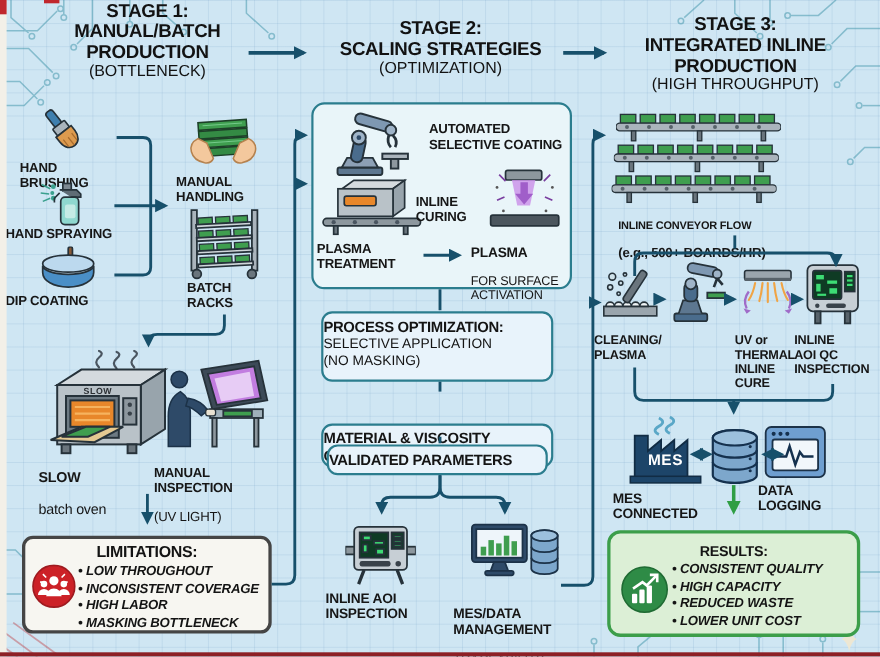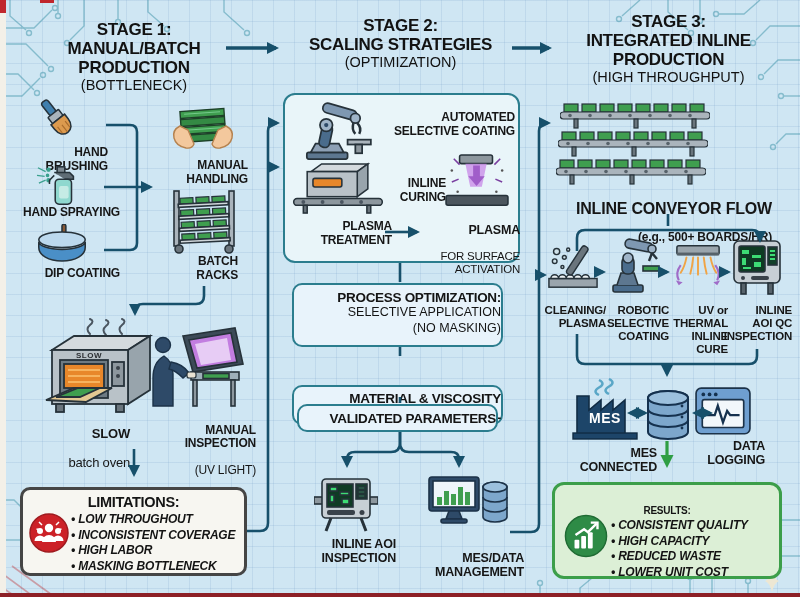--- a/index.html
+++ b/index.html
@@ -13,28 +13,28 @@
     background-size:21px 21px;
   }
   .abs{position:absolute;}
   svg{display:block;}
   .layer{position:absolute;left:0;top:0;width:800px;height:597px;pointer-events:none;}
   .z0{z-index:0}.z1{z-index:1}.z2{z-index:2}.z3{z-index:3}
 
   .stage-title{text-align:center;font-weight:bold;font-size:17px;line-height:1.12;letter-spacing:-.3px;color:#121212;}
   .stage-sub{font-weight:normal;font-size:14.5px;letter-spacing:0;}
 
-  .lbl{font-weight:bold;font-size:12px;line-height:1.13;text-align:right;white-space:pre-line;letter-spacing:-.2px;color:#161616;}
+  .lbl{font-weight:bold;font-size:12px;line-height:1.13;text-align:left;white-space:pre-line;letter-spacing:-.2px;color:#161616;}
   .lbl .reg{font-weight:normal;}
   .lbl-sm{font-size:11.5px;}
   .lbl-md{font-size:12.5px;}
   .lbl-lg{font-size:13px;}
 
   .tealbox{position:absolute;background:#e9f5f9;border:2.5px solid #2b7d8e;border-radius:12px;box-sizing:border-box;}
-  .bluebox{position:absolute;background:#e8f3fb;border:2px solid #2b7d8e;border-radius:10px;box-sizing:border-box;text-align:right;}
+  .bluebox{position:absolute;background:#e8f3fb;border:2px solid #2b7d8e;border-radius:10px;box-sizing:border-box;text-align:left;}
 
   .limitbox{position:absolute;background:#f7f6f1;border:3px solid #454545;border-radius:10px;box-sizing:border-box;}
   .resultbox{position:absolute;background:#dcefd6;border:3px solid #3c9e4a;border-radius:12px;box-sizing:border-box;}
   .panel-title{font-weight:bold;font-size:14.5px;text-align:center;letter-spacing:-.3px;}
   ul.bullets{margin:2px 0 0 0;padding:0;list-style:none;font-style:italic;}
   ul.bullets li{font-weight:bold;font-size:12px;line-height:15.5px;letter-spacing:-.2px;white-space:nowrap;}
   ul.bullets li::before{content:"• ";}
 
   .ovl-txt{position:absolute;text-align:center;font-weight:bold;}
 </style>
@@ -105,21 +105,21 @@
         <path d="M0,572 L34,597"></path>
         <path d="M12,566 L52,595"></path>
     </g>
 
     <g fill="#efe8d2" opacity="0.95">
       <path d="M748,532 q4,20 14,24 q-10,4 -14,24 q-4,-20 -14,-24 q10,-4 14,-24"></path>
       <path d="M772,570 q2,9 7,11 q-5,2 -7,11 q-2,-9 -7,-11 q5,-2 7,-11"></path>
     </g>
   </svg>
 
-  <div class="abs z1 stage-title" style="left:28px;top:20px;width:212px;">
+  <div class="abs z1 stage-title" style="left:28px;top:0;width:212px;">
     <div>STAGE 1:</div>
     <div>MANUAL/BATCH</div>
     <div>PRODUCTION</div>
     <div class="stage-sub">(BOTTLENECK)</div>
   </div>
   <div class="abs z1 stage-title" style="left:283px;top:16px;width:235px;">
     <div>STAGE 2:</div>
     <div>SCALING STRATEGIES</div>
     <div class="stage-sub">(OPTIMIZATION)</div>
   </div>
@@ -521,21 +521,21 @@
             <circle cx="110" cy="13.5" r="1.8"></circle>
             <circle cx="130" cy="13.5" r="1.8"></circle>
           </g>
         <rect x="14" y="17" width="4" height="9" fill="#6a757d"></rect>
           <rect x="74" y="17" width="4" height="9" fill="#6a757d"></rect>
           <rect x="132" y="17" width="4" height="9" fill="#6a757d"></rect>
       </g>
     </svg>
   </div>
   <div class="abs z1 lbl" style="left:562px;top:186px;width:210px;">
-    <div style="font-size:16px;">INLINE CONVEYOR FLOW</div>
+    <div style="font-size:10px;">INLINE CONVEYOR FLOW</div>
     <div style="font-size:12px;font-weight:600;">(e.g., 500+ BOARDS/HR)</div>
   </div>
 
   <div class="abs z1" style="left:547px;top:241px;">
     <svg width="52" height="50" viewBox="0 0 54 50">
       <g stroke="#26323a" stroke-width="1.5">
         <rect x="2" y="38" width="50" height="9" fill="#9aa5ad"></rect>
         <path d="M4,38 a4,4 0 0 1 8,0 z M12,38 a4,4 0 0 1 8,0 z M20,38 a4,4 0 0 1 8,0 z M28,38 a4,4 0 0 1 8,0 z M36,38 a4,4 0 0 1 8,0 z" fill="#eef3f5"></path>
         <rect x="28" y="2" width="7" height="34" rx="3" fill="#6a757d" transform="rotate(33 31 19)"></rect>
         <g fill="#cfe2ea">
@@ -601,23 +601,20 @@
         <circle cx="12" cy="40" r="2" fill="#39424a" stroke="none"></circle>
         <rect x="20" y="38" width="18" height="4" rx="2" fill="#39424a" stroke="none"></rect>
         <rect x="10" y="45" width="5" height="11" fill="#57626a"></rect>
           <rect x="37" y="45" width="5" height="11" fill="#57626a"></rect>
       </g>
     </svg>
   </div>
 
   <div class="abs z1 lbl lbl-sm" style="left:540px;top:304px;width:66px;">CLEANING/
 PLASMA</div>
-  <div class="abs z1 lbl lbl-sm" style="left:603px;top:304px;width:66px;">ROBOTIC
-SELECTIVE
-COATING</div>
   <div class="abs z1 lbl lbl-sm" style="left:668px;top:304px;width:60px;">UV or
 THERMAL
 INLINE
 CURE</div>
   <div class="abs z1 lbl lbl-sm" style="left:722px;top:304px;width:70px;">INLINE
 AOI QC
 INSPECTION</div>
 
   <div class="abs z1" style="left:571px;top:378px;">
     <svg width="68" height="62" viewBox="0 0 68 62">
@@ -658,21 +655,21 @@
       </g>
     </svg>
   </div>
 
   <div class="abs z1 lbl lbl-md" style="left:557px;top:446px;width:100px;">MES
 CONNECTED</div>
   <div class="abs z1 lbl lbl-md" style="left:689px;top:439px;width:76px;">DATA
 LOGGING</div>
 
   <div class="resultbox z1" style="left:552px;top:482px;width:230px;height:97px;">
-    <div class="panel-title" style="margin-top:20px;font-size:10px;">RESULTS:</div>
+    <div class="panel-title" style="margin-top:8px;font-size:13px;">RESULTS:</div>
     <ul class="bullets" style="margin-left:56px;">
       <li>CONSISTENT QUALITY</li>
       <li>HIGH CAPACITY</li>
       <li>REDUCED WASTE</li>
       <li>LOWER UNIT COST</li>
     </ul>
     <div class="abs" style="left:9px;top:29px;">
       <svg width="44" height="44" viewBox="0 0 46 46">
         <circle cx="23" cy="23" r="21.5" fill="#2e8b46" stroke="#1f6b33" stroke-width="1.5"></circle>
         <g fill="#fff">

